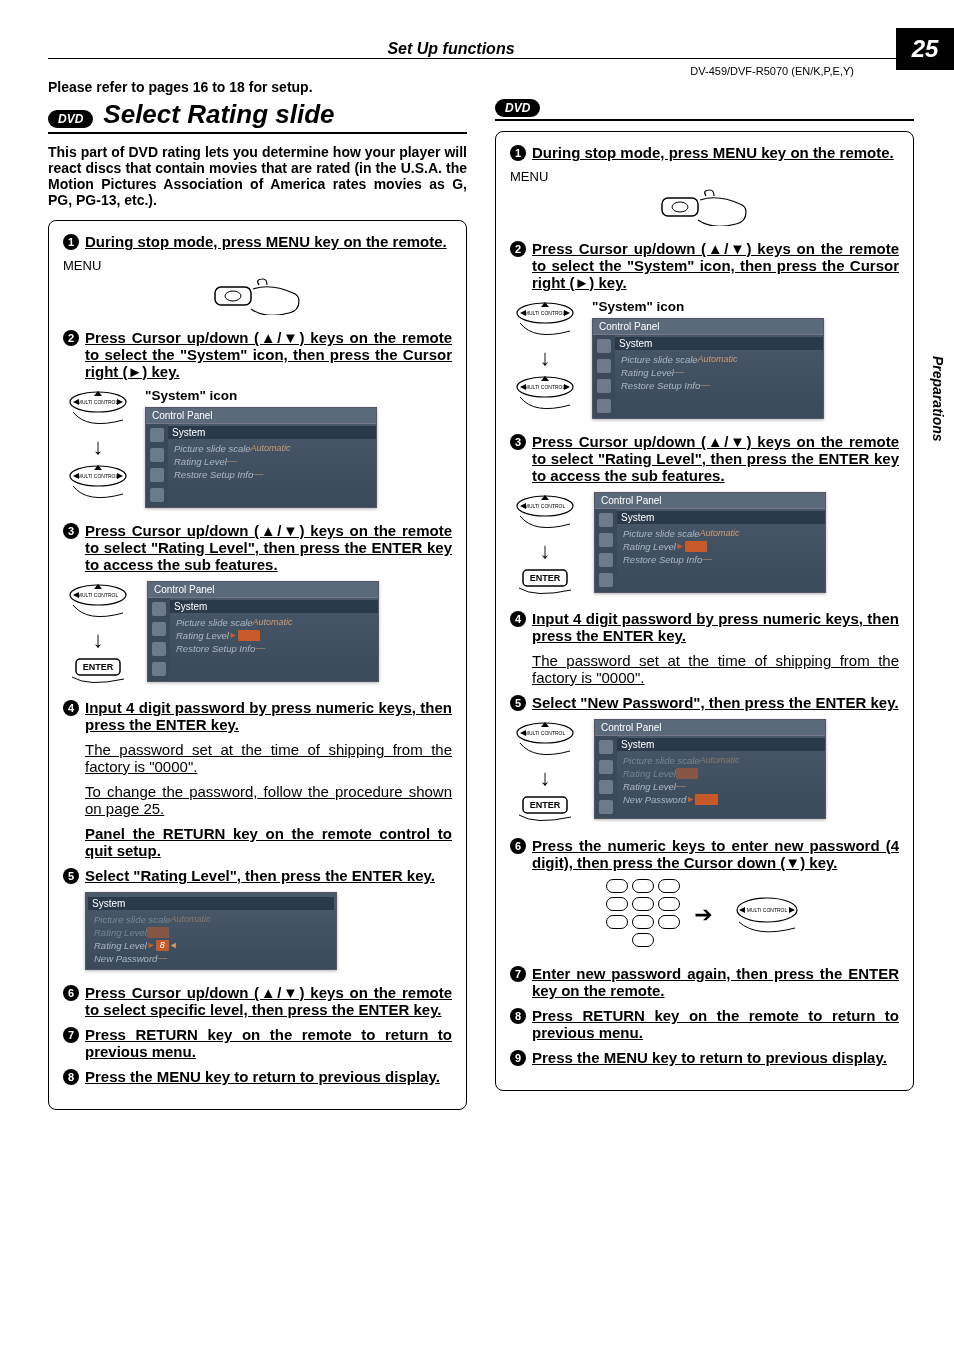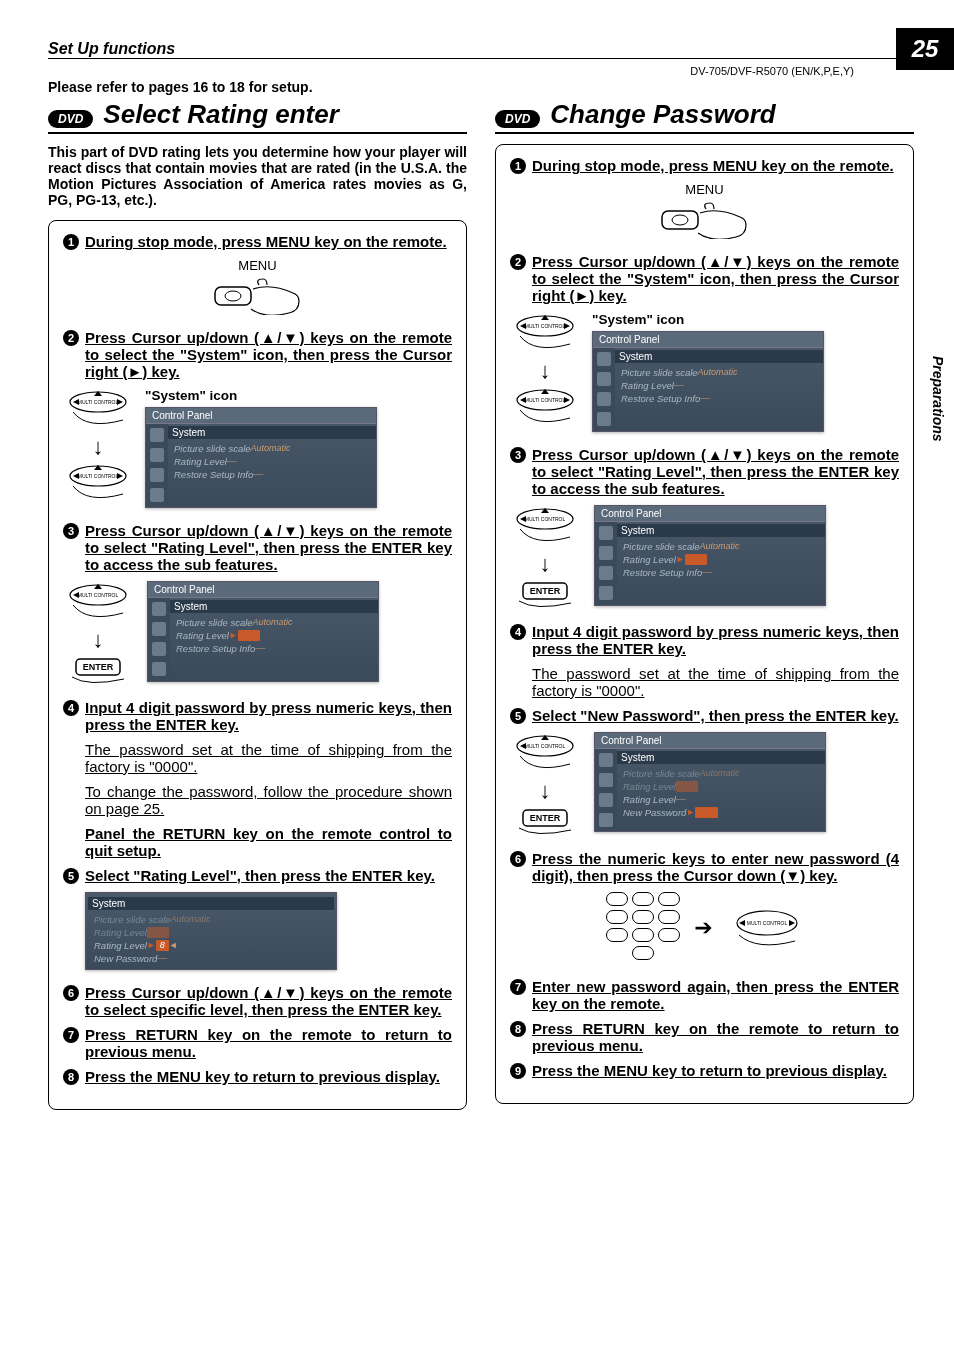--- a/index.html
+++ b/index.html
@@ -41,21 +41,21 @@
     font-size: 14px;
   }
   .top-right {
     text-align: right;
     font-size: 11px;
     color: #000;
     margin-bottom: 2px;
     padding-right: 60px;
   }
   .top-right-section {
-    text-align: left;
+    text-align: center;
     font-style: italic;
     font-weight: bold;
     font-size: 16px;
     border-bottom: 1px solid #000;
     padding-right: 60px;
     margin-bottom: 6px;
   }
   .intro {
     font-size: 14px;
     font-weight: bold;
@@ -130,21 +130,20 @@
     font-size: 15px;
     font-weight: bold;
     text-align: justify;
     flex: 1;
     text-decoration: underline;
   }
   .step .txt.normal {
     font-weight: normal;
   }
   .remote-graphic {
-    text-align: center;
     margin: 6px 0 14px 0;
   }
   .menu-label {
     font-size: 13px;
     margin-bottom: 2px;
   }
   svg { display:block; margin:auto; }
   .system-row {
     display: flex;
     align-items: flex-start;
@@ -243,29 +242,29 @@
   .step-panel-row { display:flex; gap:14px; align-items:flex-start; margin:6px 0 14px 0;}
 </style>
 </head>
 <body>
 
 <div class="page">
   <div class="page-tab">25</div>
   <div class="side-label">Preparations</div>
 
   <div class="top-right-section">Set Up functions</div>
-  <div class="top-right">DV-705/DVF-R5070 (EN/K,P,E,Y)</div>
+  <div class="top-right">DV-459/DVF-R5070 (EN/K,P,E,Y)</div>
   <div class="intro">Please refer to pages 16 to 18 for setup.</div>
 
   <div class="columns">
 
     <div class="col">
       <div class="section-title">
         <span class="dvd">DVD</span>
-        <h2>Select Rating enter</h2>
+        <h2>Select Rating slide</h2>
       </div>
       <div class="desc">This part of DVD rating lets you determine how your player will react discs that contain movies that are rated (in the U.S.A. the Motion Pictures Association of America rates movies as G, PG, PG-13, etc.).</div>
 
       <div class="steps-box">
 
         <div class="step">
           <span class="num"><span class="circnum">1</span></span>
           <span class="txt">During stop mode, press MENU key on the remote.</span>
         </div>
         <div class="remote-graphic">
@@ -446,21 +445,20 @@
         <div class="step">
           <span class="num"><span class="circnum">8</span></span>
           <span class="txt">Press the MENU key to return to previous display.</span>
         </div>
       </div>
     </div>
 
     <div class="col">
       <div class="section-title">
         <span class="dvd">DVD</span>
-        <h2>Change Password</h2>
       </div>
 
       <div class="steps-box">
 
         <div class="step">
           <span class="num"><span class="circnum">1</span></span>
           <span class="txt">During stop mode, press MENU key on the remote.</span>
         </div>
         <div class="remote-graphic">
           <div class="menu-label">MENU</div>

